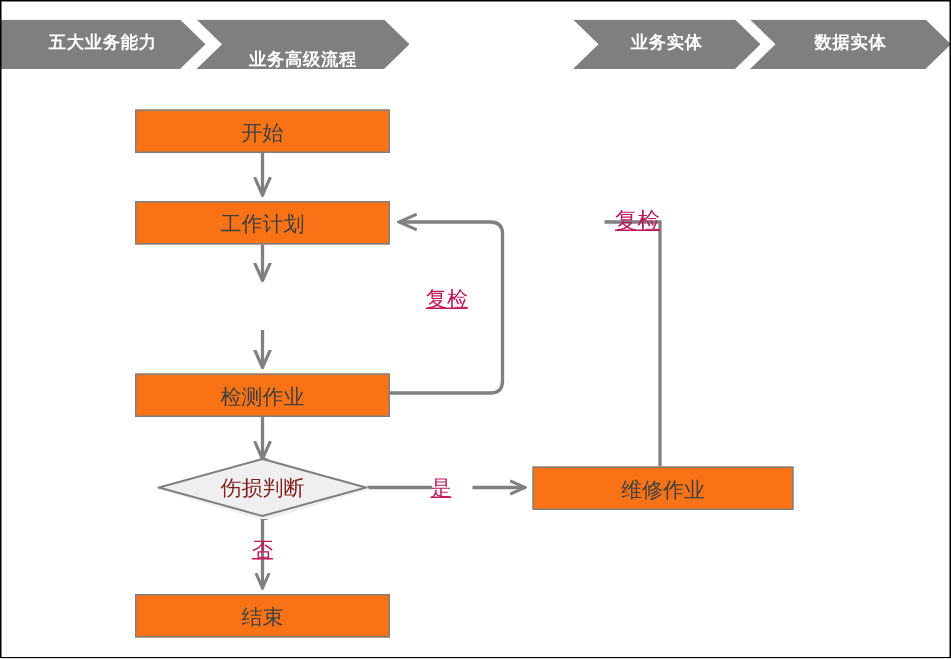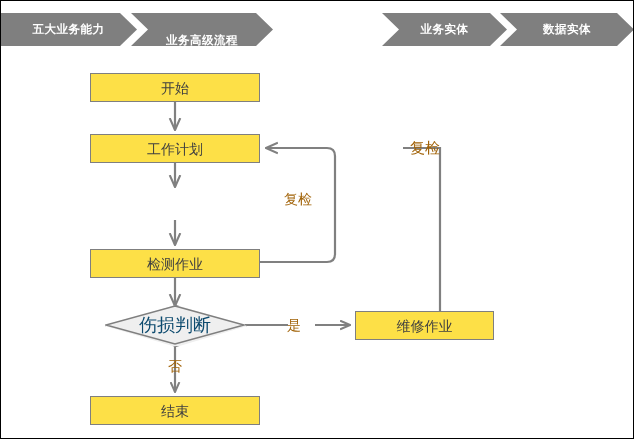--- a/index.html
+++ b/index.html
@@ -13,35 +13,35 @@
   .chev .lbl{font-size:11.5px;font-weight:bold;letter-spacing:.5px;line-height:1;white-space:nowrap;}
   .chev.grey{background:#7F7F7F;}
   .chev.grey .lbl{color:#ffffff;}
   .chev.blue{background:#3D7DBE;}
   .chev.blue .lbl{color:#ffffff;}
   
   .chev.notch{clip-path:polygon(0 0, calc(100% - 17px) 0, 100% 50%, calc(100% - 17px) 100%, 0 100%, 17px 50%);}
   .chev.flat{clip-path:polygon(0 0, calc(100% - 17px) 0, 100% 50%, calc(100% - 17px) 100%, 0 100%);}
 
   
-  .node{position:absolute;box-sizing:border-box;background:#fde047;border:1px solid #7F7F7F;
+  .node{position:absolute;box-sizing:border-box;background:#f97316;border:1px solid #7F7F7F;
         display:flex;align-items:center;justify-content:center;}
   .node .lbl{font-size:14px;color:#404040;line-height:1;white-space:nowrap;}
 
   .diamond{position:absolute;box-sizing:border-box;}
   .diamond .dshape{position:absolute;left:0;top:0;width:100%;height:100%;
         background:#EFEFEF;border:1px solid #7F7F7F;
         clip-path:polygon(50% 0,100% 50%,50% 100%,0 50%);}
   .diamond svg{position:absolute;left:0;top:0;}
   .diamond .lbl{position:absolute;left:0;top:0;width:100%;height:100%;
         display:flex;align-items:center;justify-content:center;
-        font-size:18px;color:#0c4a6e;line-height:1;white-space:nowrap;}
+        font-size:14px;color:#7f1d1d;line-height:1;white-space:nowrap;}
 
   
-  .ftext{position:absolute;font-size:14px;color:#a16207;line-height:1;white-space:nowrap;}
+  .ftext{position:absolute;font-size:14px;color:#be185d;line-height:1;white-space:nowrap;text-decoration:underline;}
   .ftext.big{font-size:15px;}
 
   
   #wires{position:absolute;left:0;top:0;width:634px;height:439px;pointer-events:none;}
 
   
   #frame{position:absolute;left:0;top:0;width:634px;height:439px;box-sizing:border-box;
          border:1px solid #000000;}
 </style>
 </head>
@@ -114,21 +114,21 @@
   </div>
 
   <div class="diamond" style="left:105px;top:305px;width:140px;height:40px;">
     <div class="dshape"></div>
     <svg width="140" height="40">
       <polygon points="70,1 139,20 70,39 1,20" fill="#EFEFEF" stroke="#7F7F7F" stroke-width="1.3"></polygon>
     </svg>
     <span class="lbl">伤损判断</span>
   </div>
 
-  <div class="node" style="left:355px;top:311px;width:139px;height:29px;">
+  <div class="node" style="left:355px;top:311px;width:174px;height:29px;">
     <span class="lbl">维修作业</span>
   </div>
 
   <div class="node" style="left:90px;top:396px;width:170px;height:29px;">
     <span class="lbl">结束</span>
   </div>
 
   <span class="ftext" style="left:284px;top:192px;">复检</span>
 
   <span class="ftext big" style="left:410px;top:140px;">复检</span>

